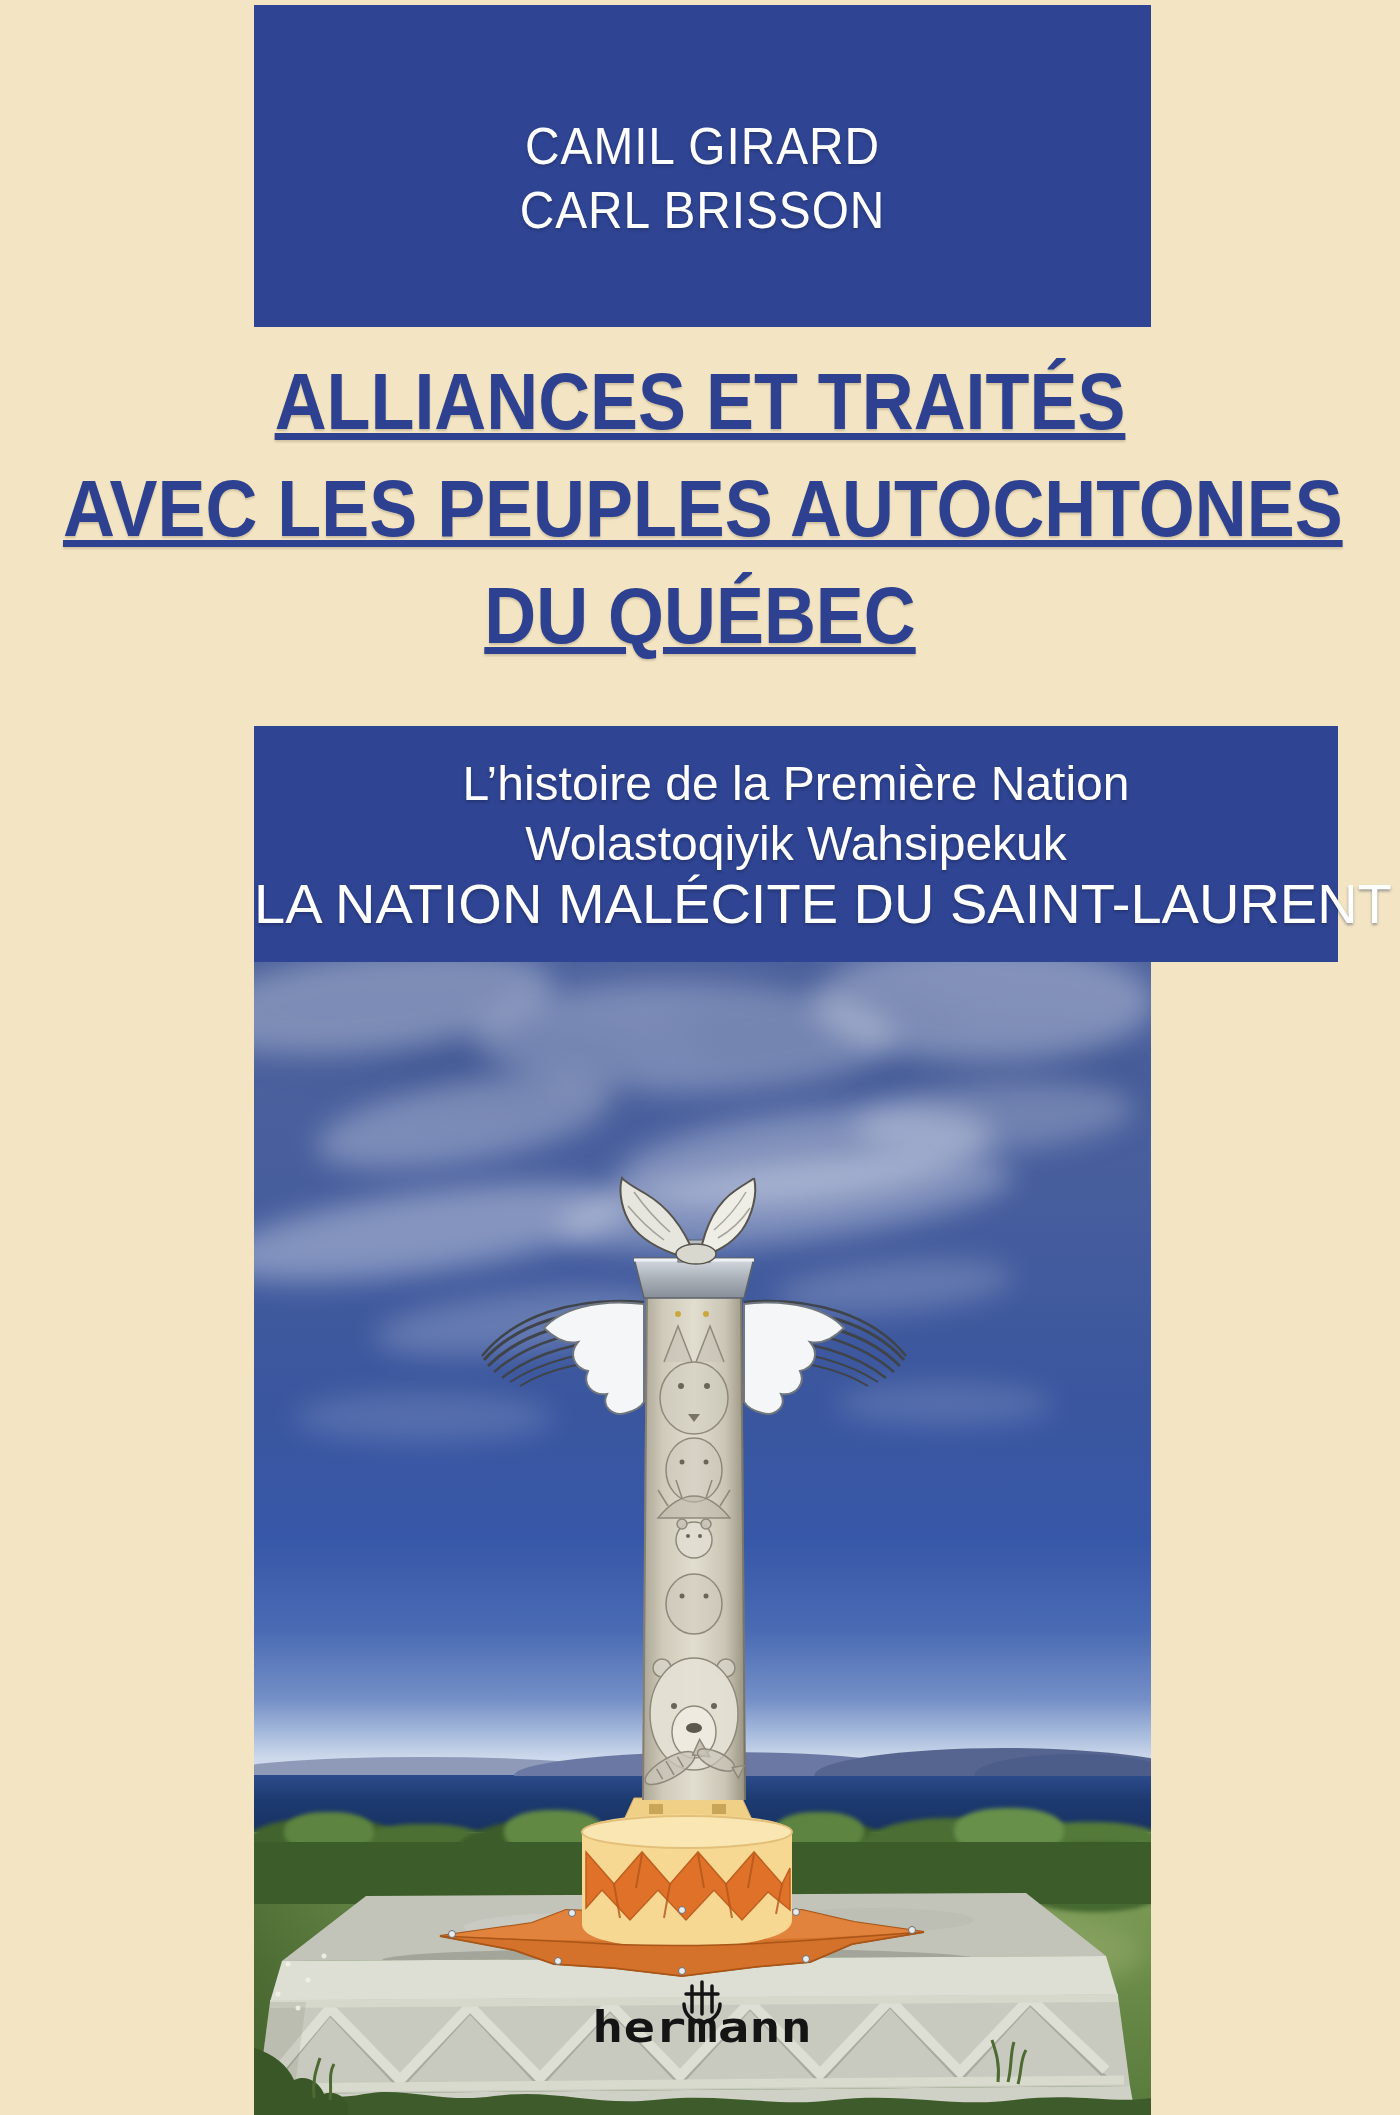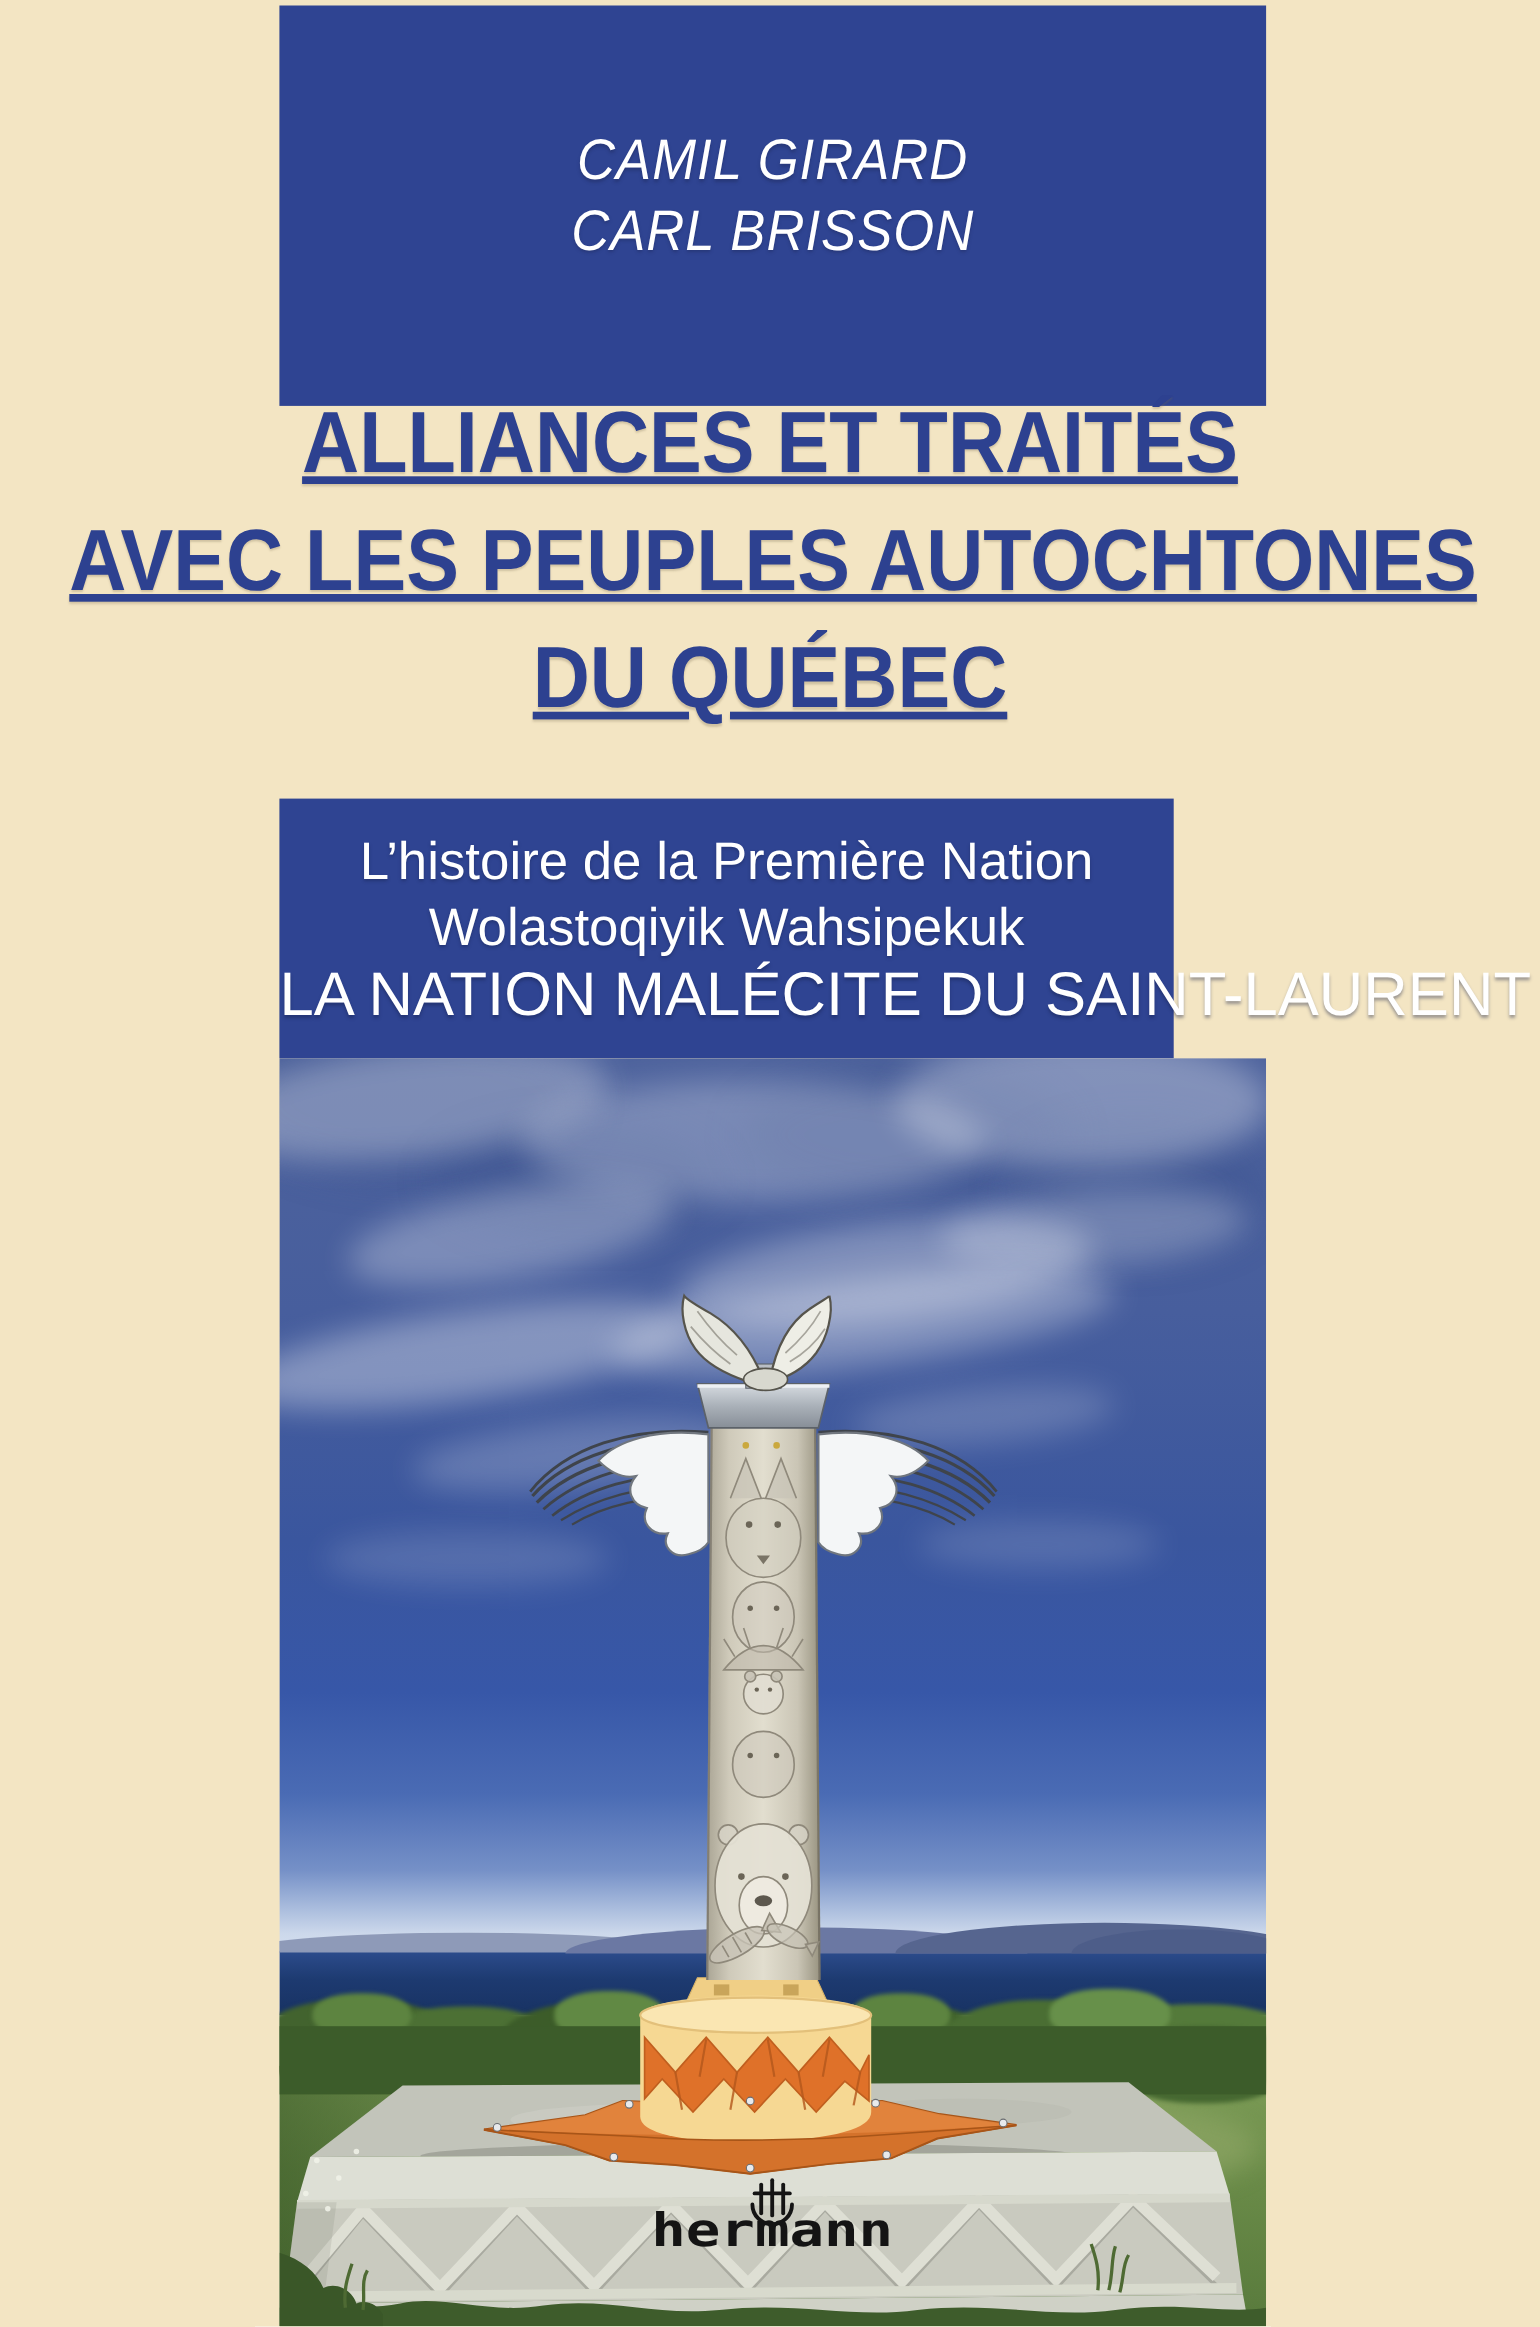--- a/index.html
+++ b/index.html
@@ -2,33 +2,33 @@
 <html><head>
 <meta charset="utf-8">
 <style>
   html,body{margin:0;padding:0;}
   .cover{
     position:relative;width:1400px;height:2115px;overflow:hidden;
     background:#f3e5c3;font-family:"Liberation Sans",sans-serif;
   }
   .panel{position:absolute;background:#2f4492;}
   
-  .authors-box{left:254px;top:5px;width:897px;height:364px;text-align:center;
-    color:#ffffff;padding-top:109px;box-sizing:border-box;font-style:italic;}
+  .authors-box{left:254px;top:5px;width:897px;height:322px;text-align:center;
+    color:#ffffff;padding-top:109px;box-sizing:border-box;}
   .authors-line{font-size:52px;line-height:64px;letter-spacing:1px;white-space:nowrap;
     transform:scaleX(.92);transform-origin:50% 50%;
     text-shadow:0 2px 3px rgba(25,35,75,.35);}
   
   .title-block{position:absolute;left:0;top:348px;width:1400px;text-align:center;
     color:#2d4190;font-weight:bold;text-decoration:underline;}
   .title-line{display:block;font-size:79px;line-height:107px;white-space:nowrap;
     transform:scaleX(.91);transform-origin:50% 50%;letter-spacing:0;
     text-shadow:0 2px 2px rgba(120,105,75,.28);}
   
-  .subtitle-box{left:254px;top:726px;width:813px;height:236px;text-align:center;
+  .subtitle-box{left:254px;top:726px;width:1084px;height:236px;text-align:center;
     color:#ffffff;padding-top:28px;box-sizing:border-box;
     text-shadow:0 2px 3px rgba(20,30,70,.4);}
   .sub-line{font-size:48px;line-height:60px;font-weight:400;white-space:nowrap;}
   .sub-line-caps{font-size:56px;line-height:52px;margin-top:4px;font-weight:400;white-space:nowrap;}
   
   .photo{position:absolute;left:254px;top:962px;width:897px;height:1153px;overflow:hidden;}
   .sky{position:absolute;inset:0;
     background:linear-gradient(180deg,#4e639d 0%,#475e9d 20%,#3a569e 38%,#3757a8 50%,
       #4a6bb4 58%,#7590c7 64%,#a9bcdd 67%,#ccd8eb 69%,#dfe7f4 72%,#e9eef8 100%);}
   .cloud{position:absolute;background:#ffffff;border-radius:50%;filter:blur(14px);}

